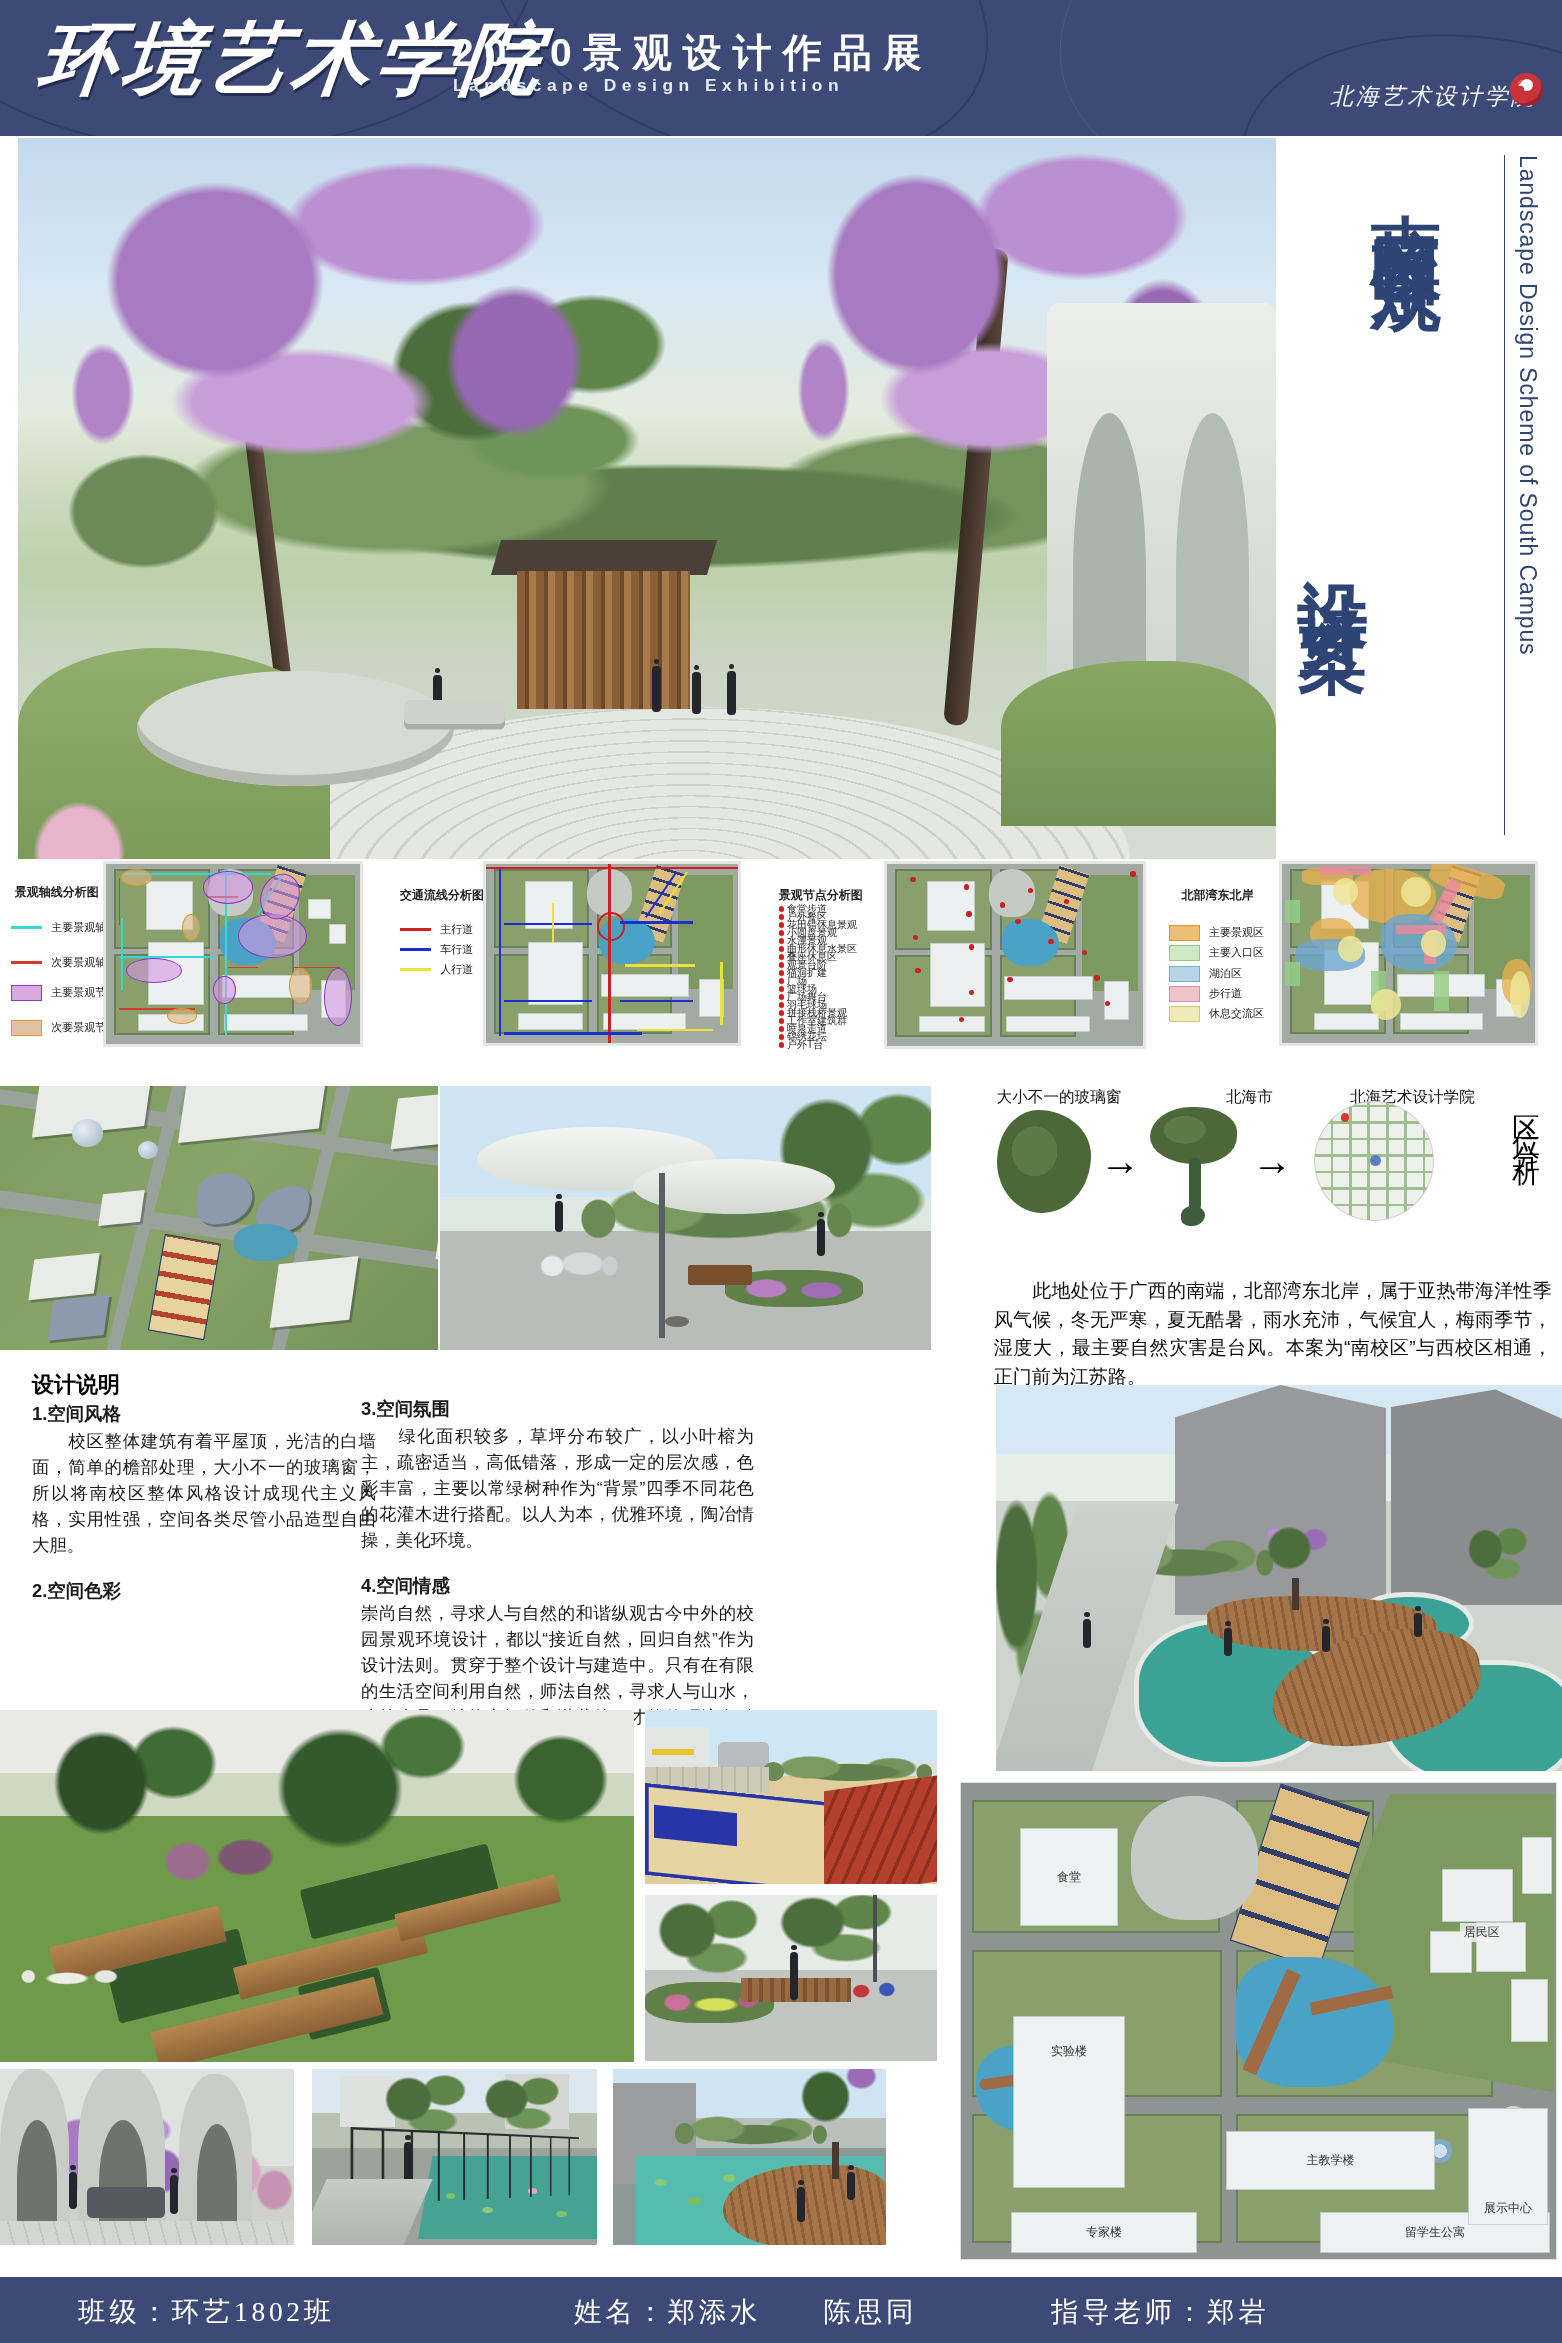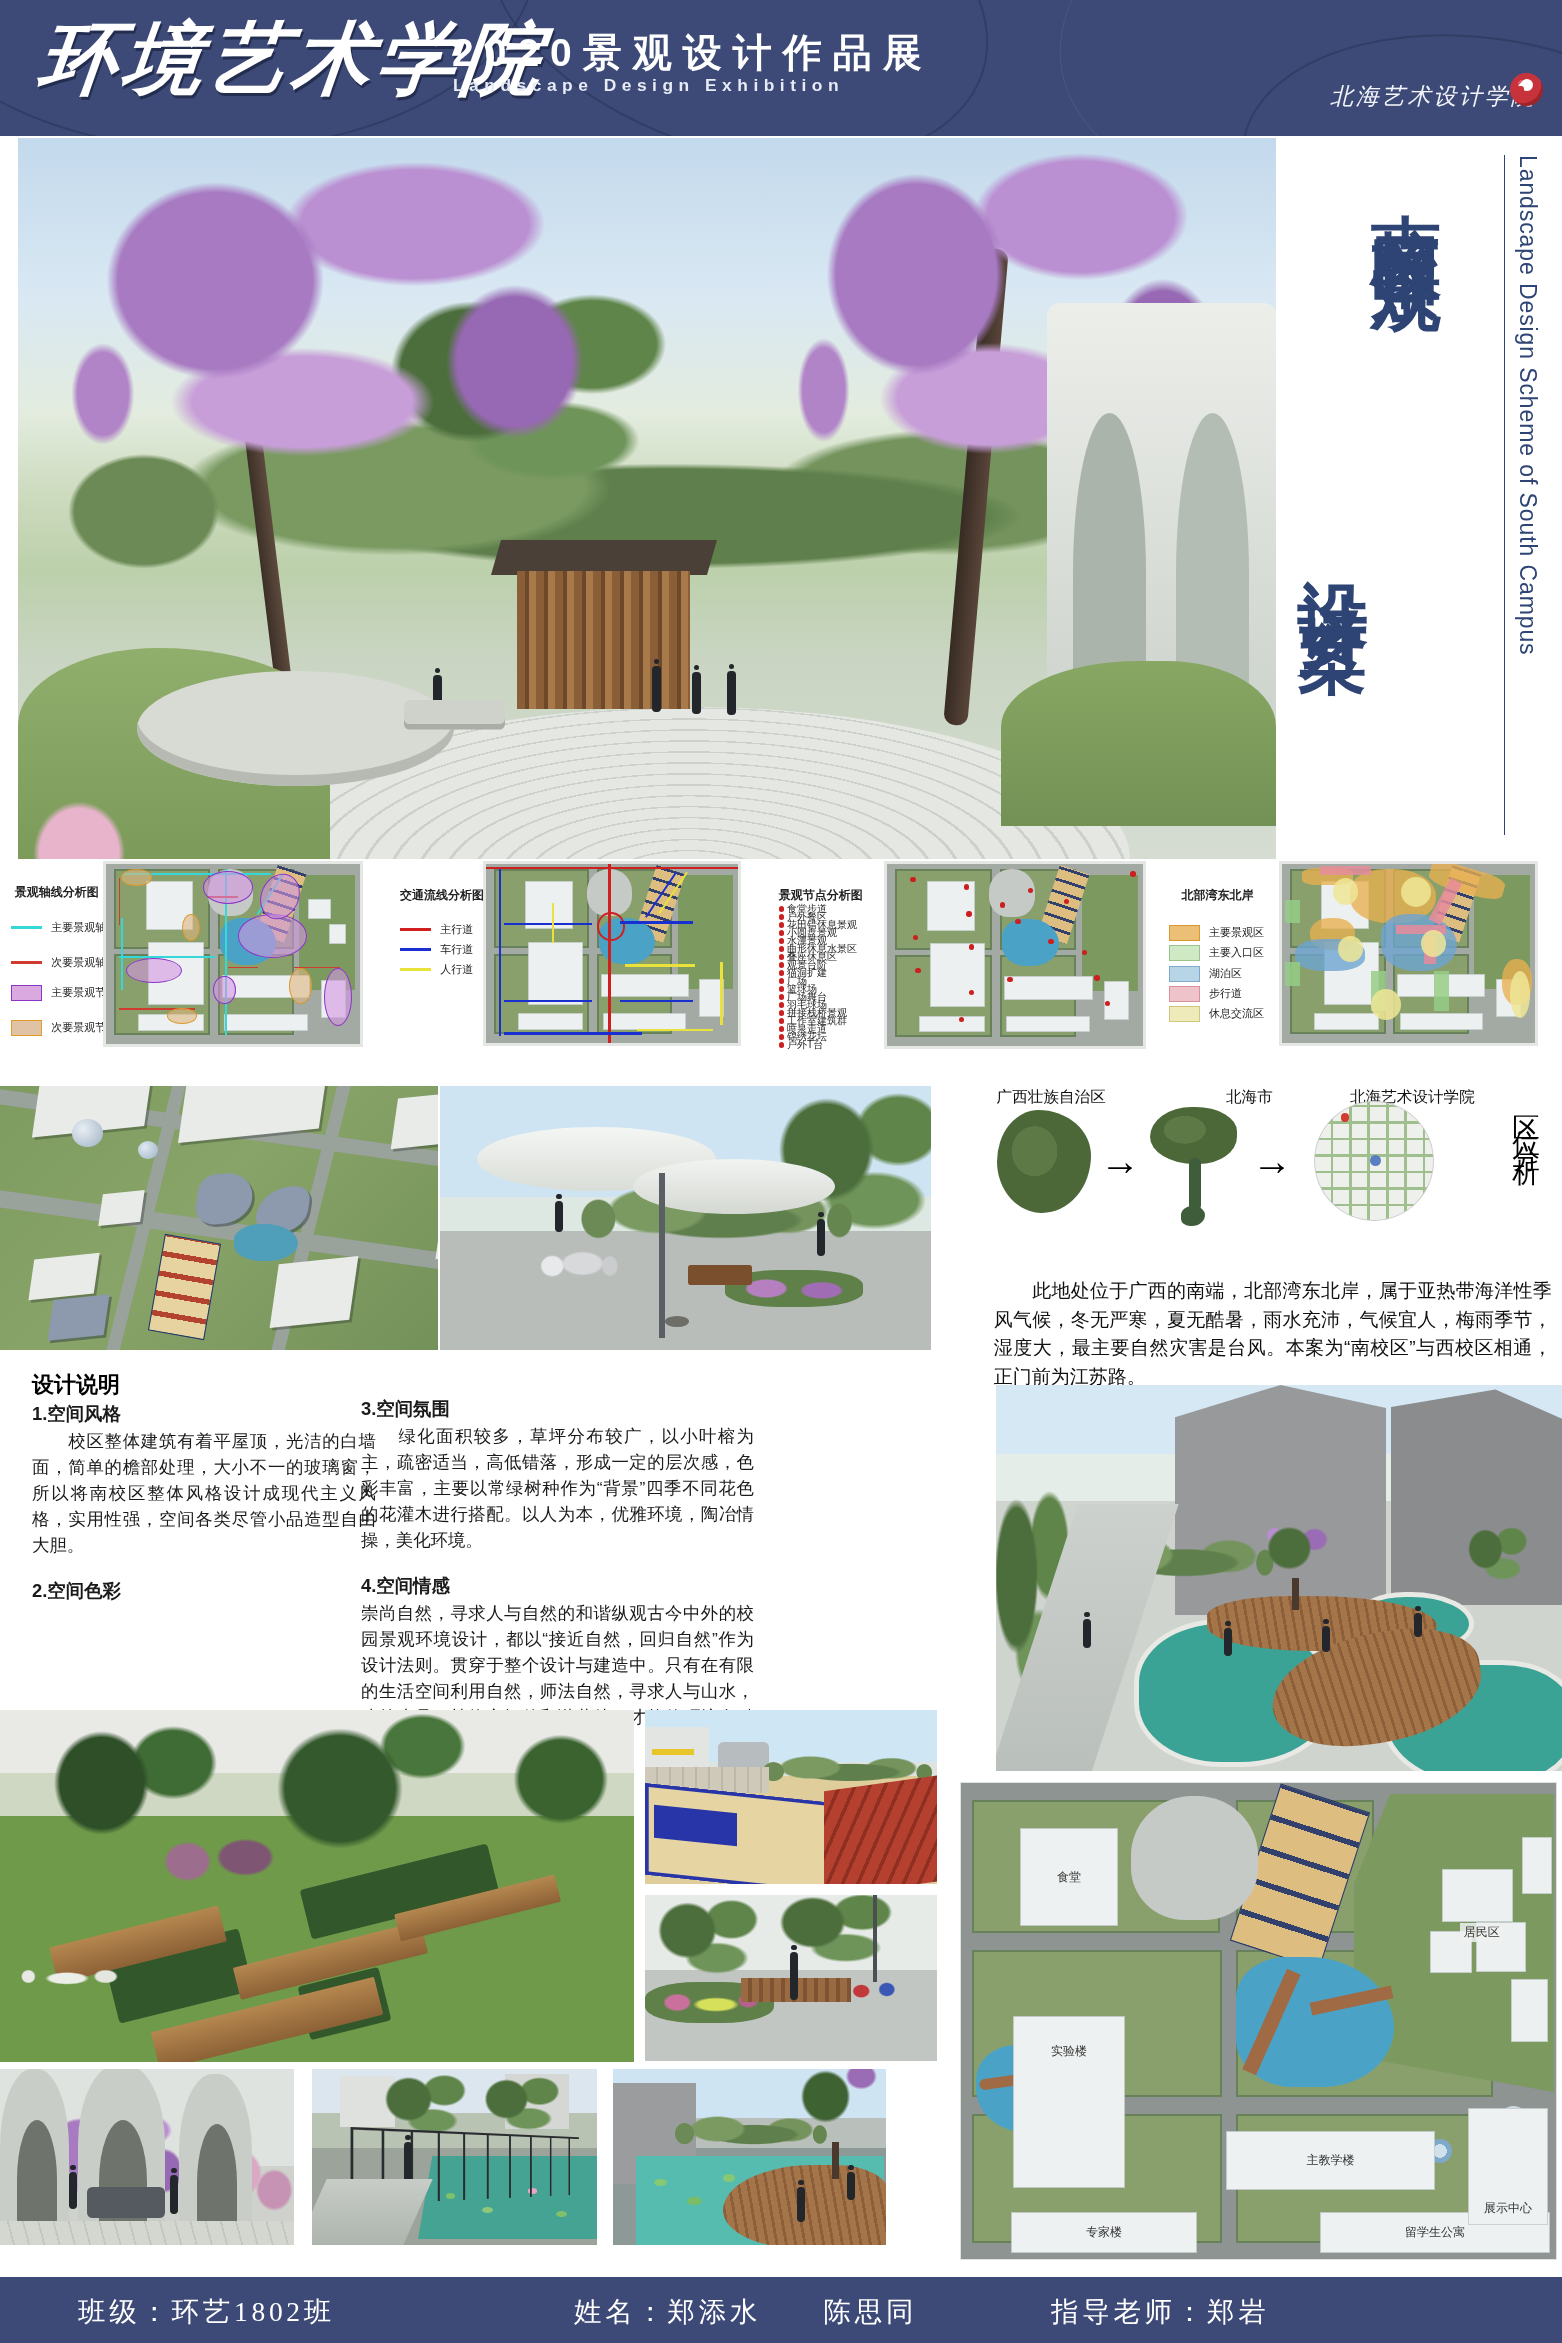--- a/index.html
+++ b/index.html
@@ -465,21 +465,21 @@
     <div class="abs" style="left:219px;top:87px;width:5.5px;height:165px;background:#5a5f63;"></div>
     <div class="abs" style="left:285px;top:184px;width:138px;height:37px;background:radial-gradient(closest-side at 30% 50%,#b57fc0 0 45%,transparent 52%),radial-gradient(closest-side at 70% 55%,#a06cb4 0 45%,transparent 52%),#5f8048;border-radius:40%;"></div>
     <div class="abs" style="left:248px;top:179px;width:64px;height:20px;background:#7a4f2e;border-radius:2.8px;"></div>
     <div class="abs" style="left:87px;top:152px;width:101px;height:51px;background:radial-gradient(closest-side at 25% 55%,#e8e9ea 0 40%,transparent 48%),radial-gradient(closest-side at 55% 50%,#d8d9da 0 40%,transparent 48%),radial-gradient(closest-side at 82% 55%,#caccce 0 38%,transparent 46%);"></div>
     <div class="pn" style="left:115px;top:115px;height:31px;"></div>
     <div class="pn" style="left:377px;top:133px;height:37px;"></div>
     <div class="abs" style="left:225px;top:230px;width:24px;height:11px;background:#6e6e66;border-radius:50%;"></div>
   </div>
 
   <div class="abs" style="left:992px;top:1084px;width:570px;height:303px;">
-    <div class="abs loc-label" style="left:4.6px;top:2.8px;">广西壮族自治区</div>
+    <div class="abs loc-label" style="left:4.6px;top:2.8px;">大小不一的玻璃窗</div>
     <div class="abs loc-label" style="left:234px;top:2.8px;">北海市</div>
     <div class="abs loc-label" style="left:358px;top:2.8px;">北海艺术设计学院</div>
     <div class="abs mapblob" style="left:4.6px;top:26px;width:94px;height:103px;border-radius:44% 56% 52% 48%/50% 44% 56% 50%;"></div>
     <div class="abs arrow" style="left:108px;top:57px;">→</div>
     <div class="abs" style="left:158px;top:23px;width:87px;height:124px;">
       <div class="abs mapblob" style="left:0;top:0;width:87px;height:57px;border-radius:50% 50% 46% 54%/55% 45% 50% 50%;"></div>
       <div class="abs" style="left:39px;top:51px;width:12px;height:53px;background:#3f5d3b;border-radius:5.5px;"></div>
       <div class="abs" style="left:31px;top:99px;width:24px;height:20px;background:#3f5d3b;border-radius:50% 50% 60% 40%;"></div>
     </div>
     <div class="abs arrow" style="left:260px;top:57px;">→</div>

